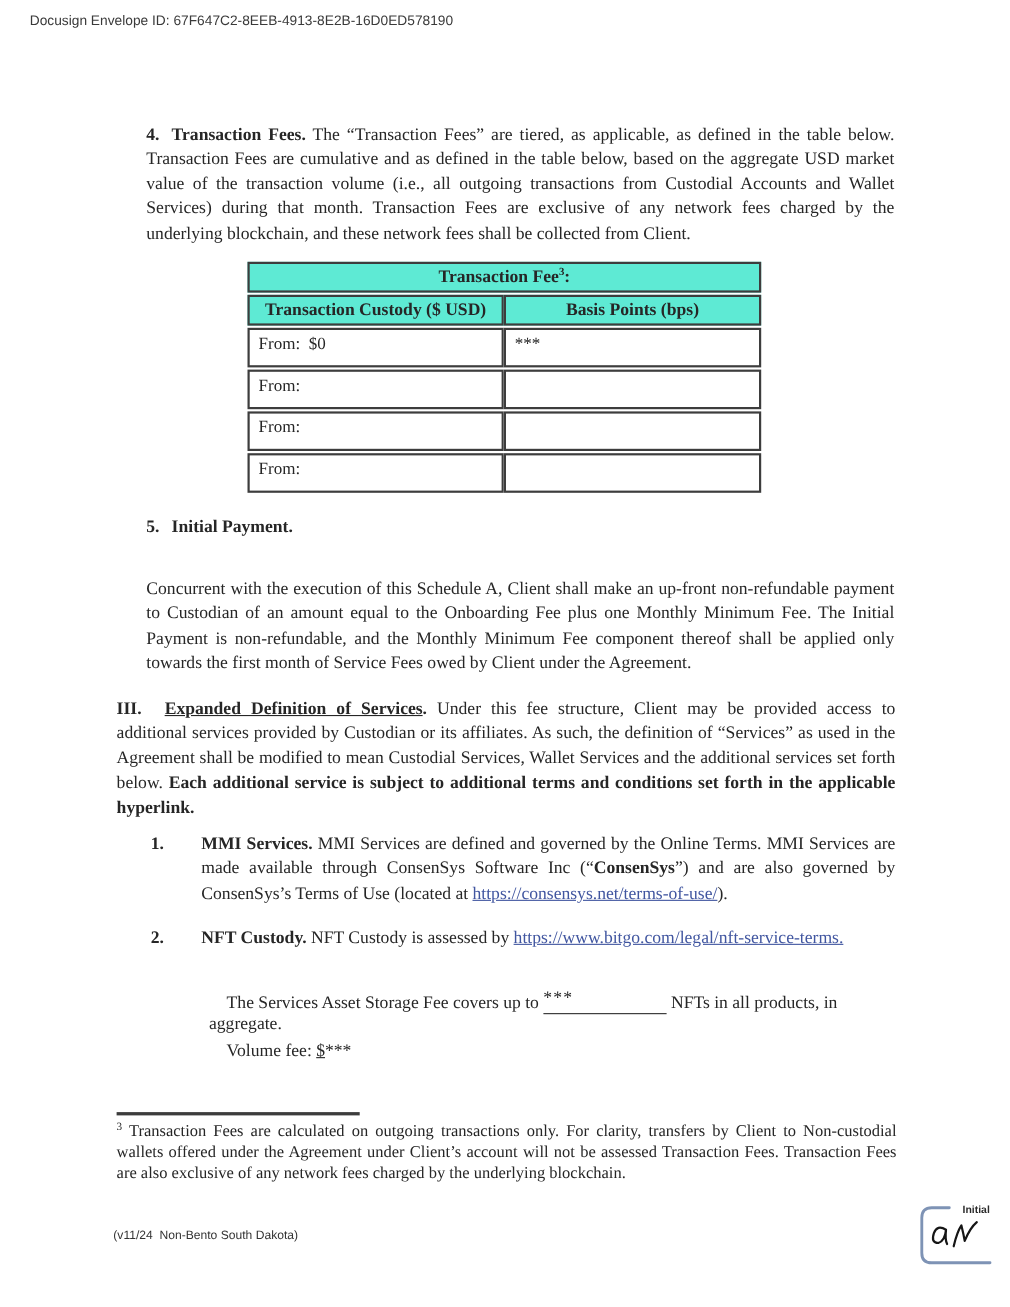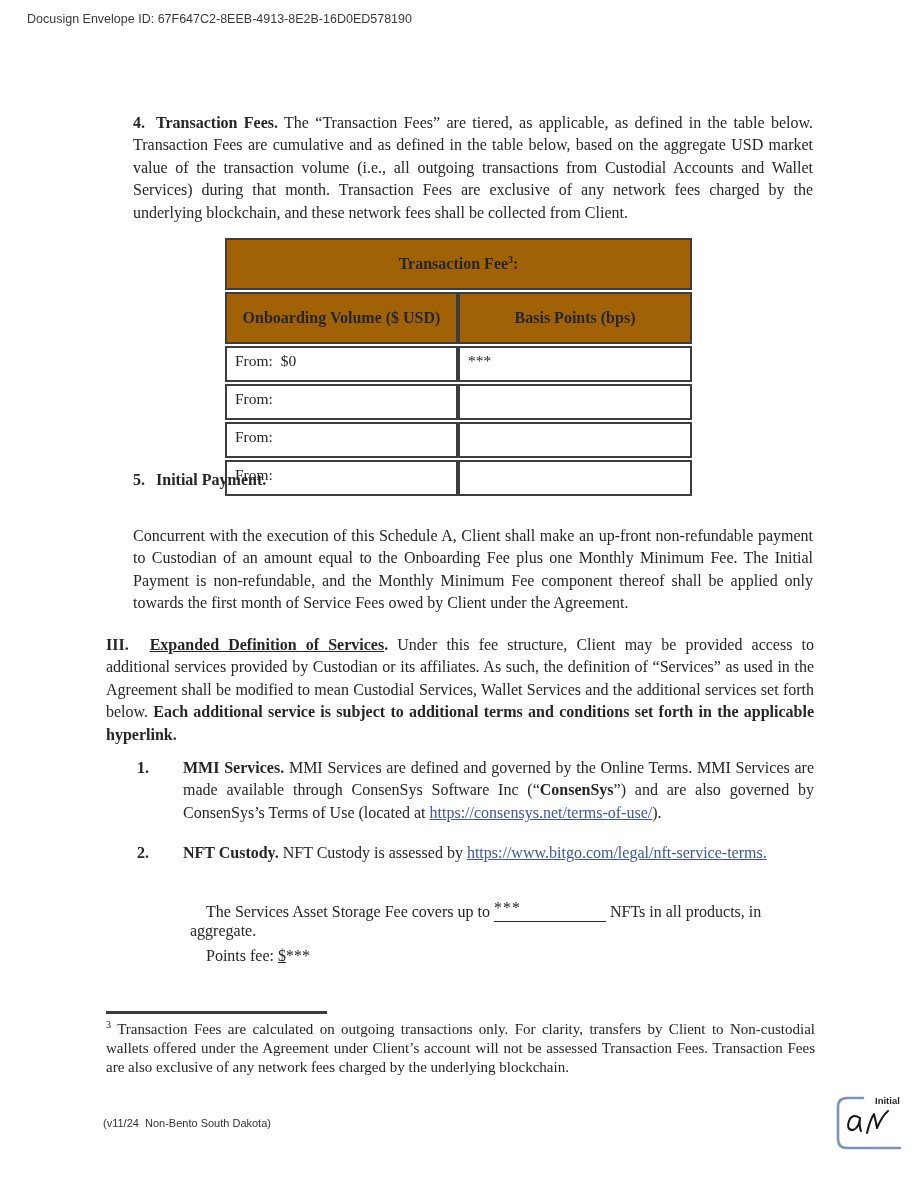--- a/index.html
+++ b/index.html
@@ -15,21 +15,21 @@
   }
   .para { font-size:16px; line-height:1.4; text-align:justify;margin-top:12px; }
   .b { font-weight:bold; }
   .num { font-weight:bold; margin-right:11px; }
   #para4 { position:absolute; left:133px; top:100px; width:680px; }
 
   
   #fee-table-wrap { position:absolute; left:225px; top:236px; }
   table.fee { border-collapse:separate; border-spacing:0 2px; }
   table.fee th, table.fee td { border:2px solid #3d3d3d; font-size:16px; }
-  table.fee th { background:#a16207; font-weight:bold; text-align:center; padding:14px 4px; height:20px; }
+  table.fee th { background:#5eead4; font-weight:bold; text-align:center; padding:2px 4px; height:20px; }
   th.span-head { width:455px; }
   table.fee td { background:#ffffff; vertical-align:top; padding:4px 8px; height:24px; font-size:15.5px; }
   td.cell-volume { width:213px; white-space:pre-wrap; }
   td.cell-bps { width:214px; padding-top:7px; }
   sup.tbl { font-size:0.62em; vertical-align:super; }
 
   #sec5-head { position:absolute; left:133px; top:471px; font-size:16px; }
   #para5 { position:absolute; left:133px; top:513px; width:680px; }
 
   #sec3 { position:absolute; left:106px; top:622px; width:708px; }
@@ -80,21 +80,21 @@
     <span class="num">4.</span><span class="b">Transaction Fees.</span><span> The “Transaction Fees” are tiered, as applicable, as defined in the table below. Transaction Fees are cumulative and as defined in the table below, based on the aggregate USD market value of the transaction volume (i.e., all outgoing transactions from Custodial Accounts and Wallet Services) during that month.  Transaction Fees are exclusive of any network fees charged by the underlying blockchain, and these network fees shall be collected from Client.</span>
   </div>
 
   <div id="fee-table-wrap">
     <table class="fee">
       <tbody>
           <tr>
         <th class="span-head" colspan="2"><span>Transaction Fee</span><sup class="tbl">3</sup><span>:</span></th>
       </tr>
       <tr>
-        <th>Onboarding Volume ($ USD)</th>
+        <th>Transaction Custody ($ USD)</th>
         <th>Basis Points (bps)</th>
       </tr>
       <tr>
         <td class="cell-volume">From:  $0</td>
         <td class="cell-bps">***</td>
       </tr>
       <tr>
         <td class="cell-volume">From:</td>
         <td class="cell-bps"></td>
       </tr>
@@ -126,21 +126,21 @@
 
   <div class="item" id="item2">
     <span class="item-num">2.</span>
     <span class="item-body"><span class="b">NFT Custody.</span><span> NFT Custody is assessed by </span><a class="doclink">https://www.bitgo.com/legal/nft-service-terms.</a></span>
   </div>
 
   <div class="nft-line" id="nft-storage">
     <span>The Services Asset Storage Fee covers up to </span><span class="blank-line"><span class="star-val">***</span></span><span> NFTs in all products, in aggregate.</span>
   </div>
   <div class="nft-line" id="nft-overage">
-    <span>Points fee: </span><span class="u-char">$</span><span>***</span>
+    <span>Volume fee: </span><span class="u-char">$</span><span>***</span>
   </div>
 
   <div id="footnote-rule"></div>
   <div id="footnote">
     <sup class="fn">3</sup><span> Transaction Fees are calculated on outgoing transactions only. For clarity, transfers by Client to Non-custodial wallets offered under the Agreement under Client’s account will not be assessed Transaction Fees. Transaction Fees are also exclusive of any network fees charged by the underlying blockchain.</span>
   </div>
 
   <div id="footer-version">(v11/24  Non-Bento South Dakota)</div>
 
   <div id="initial-tab">

